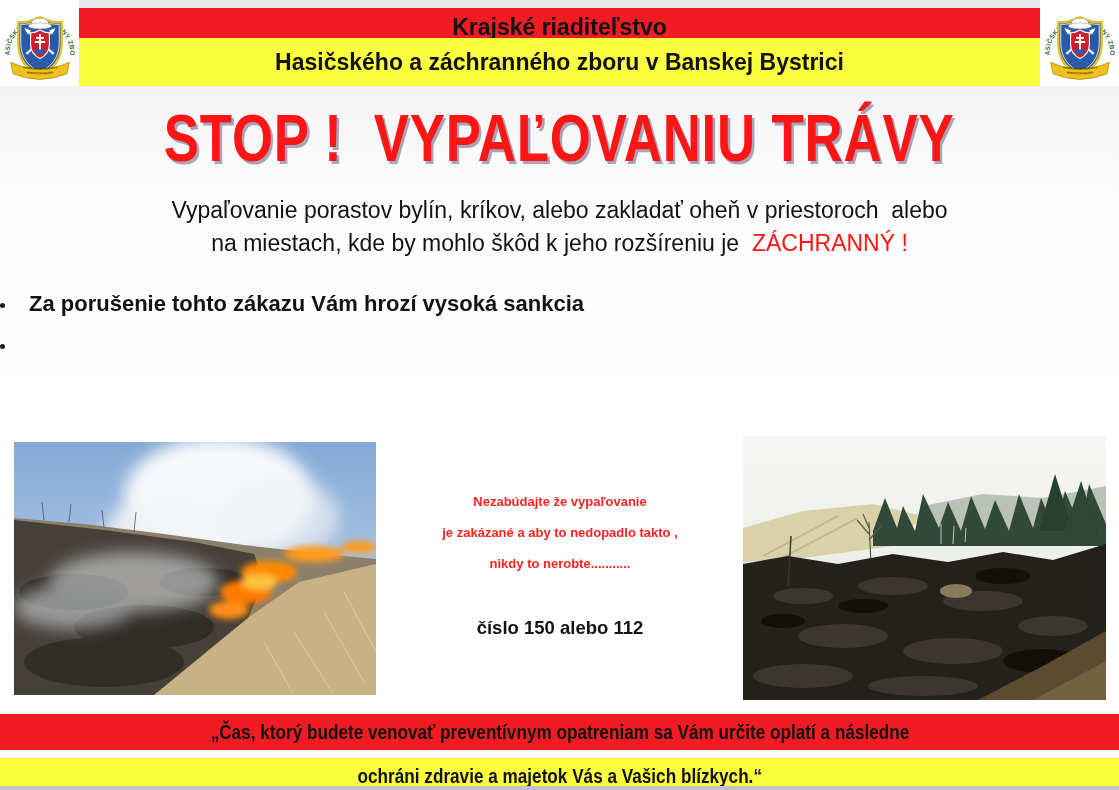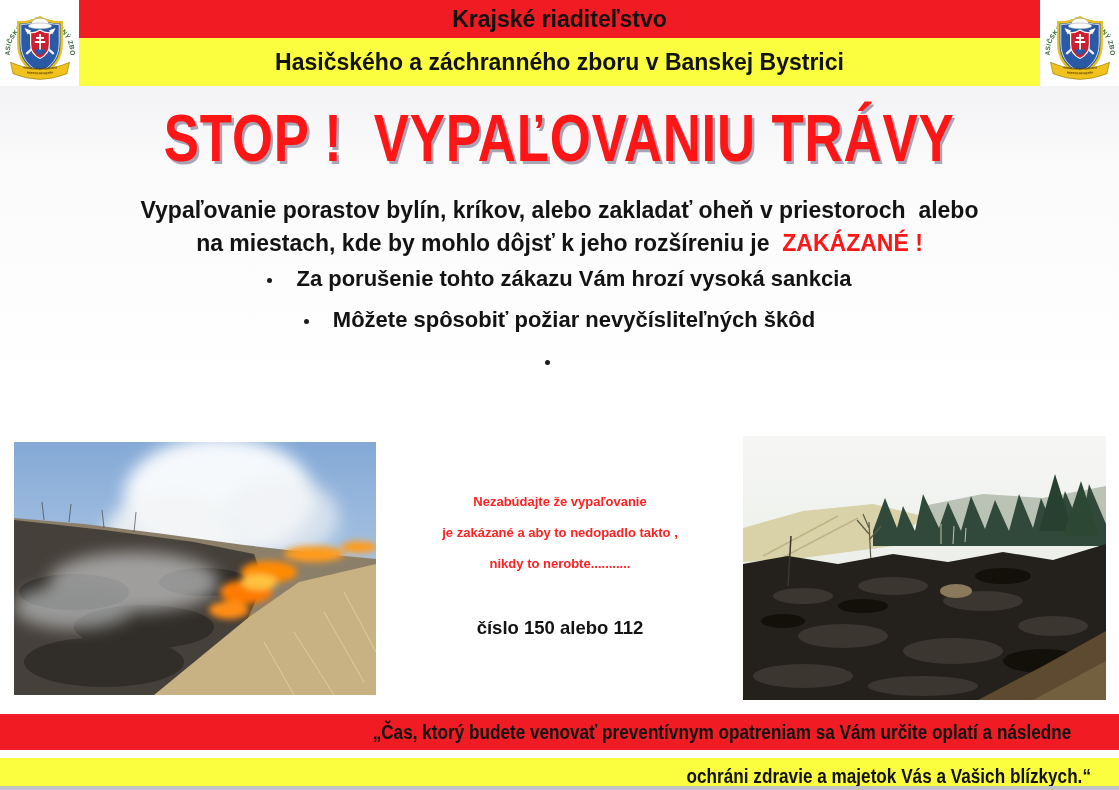--- a/index.html
+++ b/index.html
@@ -4,60 +4,60 @@
 <style>
   * { margin:0; padding:0; box-sizing:border-box; }
   html,body { background:#ffffff; }
   .page {
     position:relative; width:1119px; height:790px; overflow:hidden;
     font-family:"Liberation Sans", sans-serif;
     background:linear-gradient(180deg,#e9e9ec 0%,#f2f2f4 9%,#fbfbfc 22%,#ffffff 50%,#ffffff 100%);
   }
   
   .band { position:absolute; left:0; width:100%; display:flex; align-items:center; justify-content:center; }
-  .band-red    { top:0;    height:38px; background:#f01b23; }
+  .band-red    { top:8px;    height:38px; background:#f01b23; }
   .band-yellow { top:38px; height:48px; background:#fafe3e;justify-content:center; }
   .band span { font-size:23px; font-weight:700; color:#121212; white-space:pre; }
   .emblem-box { position:absolute; top:0; width:79px; height:86px; background:#ffffff; z-index:3;
                 display:flex; align-items:center; justify-content:center; }
   .emblem-left  { left:0; }
   .emblem-right { right:0; }
   .emblem-svg { width:78px; height:85px; }
   .arc-text  { font-size:8px;  font-weight:700; fill:#2f6b30; letter-spacing:.3px; font-family:"Liberation Sans",sans-serif; }
   .rib-text  { font-size:3.4px; font-weight:700; fill:#4a3000; font-family:"Liberation Sans",sans-serif; }
   
   .title { position:absolute; top:100px; left:0; width:100%; text-align:center; }
   .title span {
     display:inline-block; font-size:66px; font-weight:700; color:#fe1515;
     letter-spacing:1px; white-space:pre; transform:scaleX(.8);
     text-shadow:3px 3px 0 rgba(138,138,160,.75);
   }
   
   .intro { position:absolute; top:194px; left:0; width:100%; text-align:center;
-           font-size:23px; font-weight:700; color:#131313; line-height:33px; }
+           font-size:23px; font-weight:400; color:#131313; line-height:33px; }
   .intro-line { white-space:pre; }
   .zakazane { color:#fe1515; }
   
-  .bullets { position:absolute; top:265px; left:0; width:100%; text-align:center; list-style:none; }
+  .bullets { position:absolute; top:290px; left:0; width:100%; list-style:none; }
   .bullet-line { line-height:28px; margin-bottom:13px; font-size:22px; font-weight:700; color:#131313; }
   .dot { display:inline-block; width:5px; height:5px; border-radius:50%; background:#1c1c1c;
          margin-right:24px; vertical-align:middle; }
   
   .photo { position:absolute; overflow:hidden; }
   .photo svg { width:100%; height:100%; display:block; }
   .photo-left  { left:14px;  top:442px; width:362px; height:253px; }
   .photo-right { left:743px; top:436px; width:363px; height:264px; }
   .middle { position:absolute; left:379px; top:486px; width:362px; text-align:center; }
   .warn-line  { color:#fe2222; font-size:13px; font-weight:700; line-height:31px; white-space:pre; }
   .emerg-block { margin-top:33px; }
   .emerg-line { color:#131313; font-size:18.5px; font-weight:700; line-height:31px; white-space:pre; }
   
   .footer-red    { position:absolute; top:714px; height:36px; background:#f01b23; }
   .footer-yellow { position:absolute; top:758px; height:36px; background:#fafe3e; }
-  .footer-red, .footer-yellow { left:0; width:100%; display:flex; align-items:center; justify-content:flex-end; }
+  .footer-red, .footer-yellow { left:0; width:100%; display:flex; align-items:center; justify-content:center; }
   .footer-red span, .footer-yellow span {
     display:inline-block; transform:scaleX(.88); font-size:19.5px; font-weight:700;
     color:#121212; white-space:pre; }
   .bottom-strip { position:absolute; top:786px; left:0; width:100%; height:4px; background:#c2c2c2; }
 </style>
 </head>
 <body>
 
 <div class="page">
 
@@ -129,26 +129,25 @@
       <text class="rib-text"><textPath href="#ribB2" startOffset="50%" text-anchor="middle">NOSTRO MONSTRA</textPath></text>
     </svg>
   </div>
 
   <div class="title">
     <span>STOP !  VYPAĽOVANIU TRÁVY</span>
   </div>
 
   <div class="intro">
     <div class="intro-line">Vypaľovanie porastov bylín, kríkov, alebo zakladať oheň v priestoroch  alebo</div>
-    <div class="intro-line"><span>na miestach, kde by mohlo dôjsť k jeho rozšíreniu je  </span><span class="zakazane">ZAKÁZANÉ !</span></div>
+    <div class="intro-line"><span>na miestach, kde by mohlo škôd k jeho rozšíreniu je  </span><span class="zakazane">ZÁCHRANNÝ !</span></div>
   </div>
 
   <ul class="bullets">
     <li class="bullet-line"><span class="dot"></span><span>Za porušenie tohto zákazu Vám hrozí vysoká sankcia</span></li>
-    <li class="bullet-line"><span class="dot"></span><span>Môžete spôsobiť požiar nevyčísliteľných škôd</span></li>
     <li class="bullet-line"><span class="dot"></span></li>
   </ul>
 
   <div class="photo photo-left">
     <svg viewBox="0 0 362 253" preserveAspectRatio="none">
       <defs>
         <linearGradient id="skyL" x1="0" y1="0" x2="0" y2="1">
           <stop offset="0" stop-color="#84a9d6"></stop>
             <stop offset="1" stop-color="#cdddee"></stop>
         </linearGradient>

